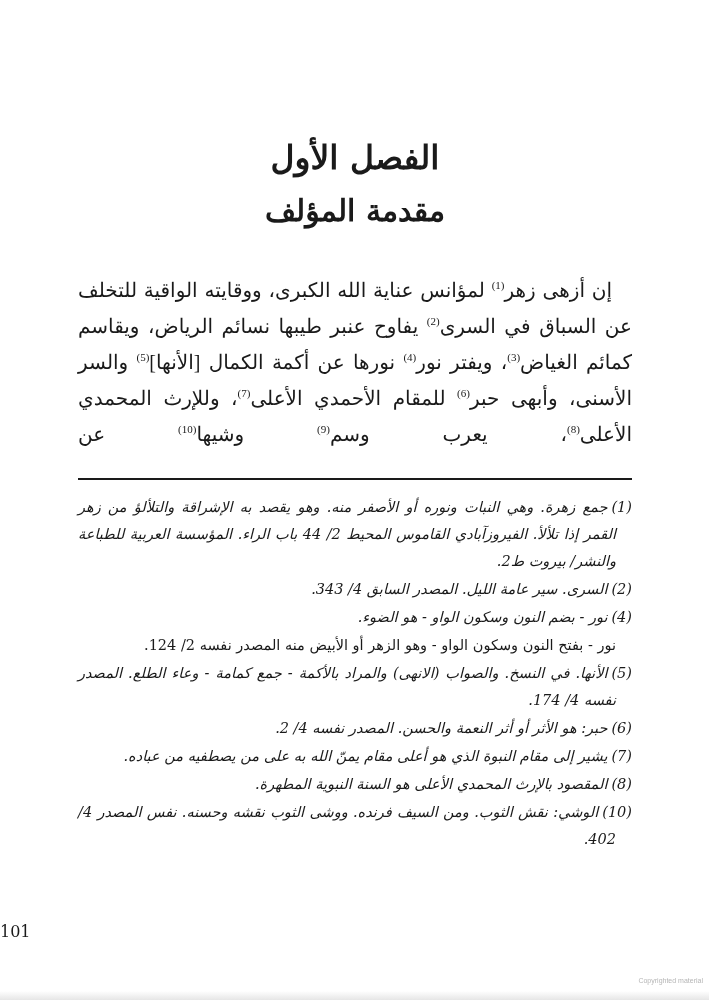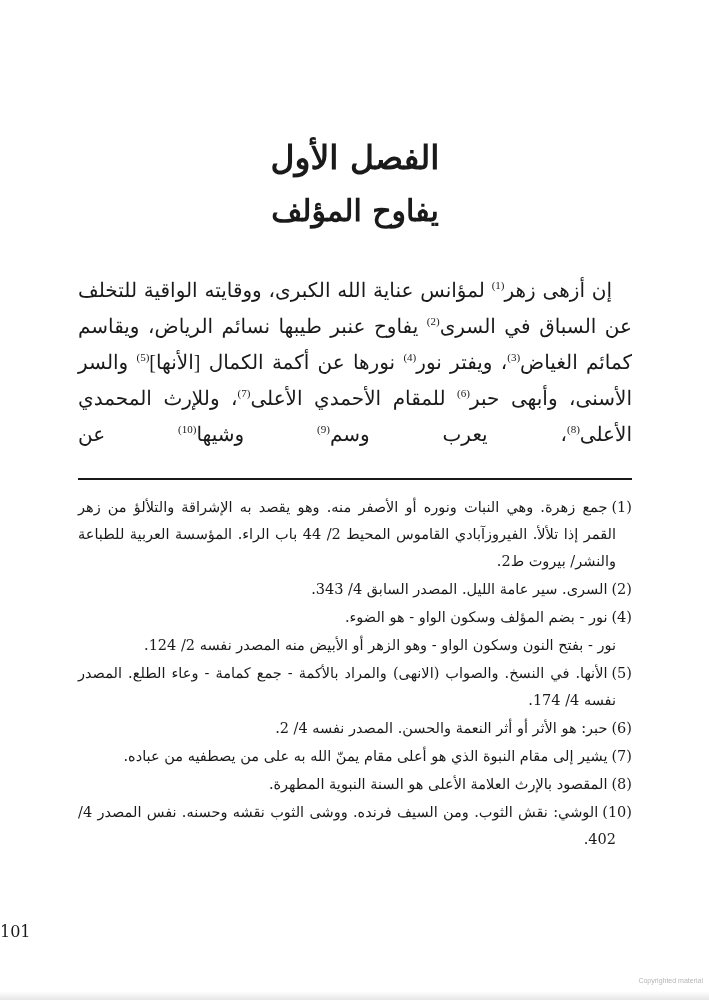--- a/index.html
+++ b/index.html
@@ -53,20 +53,21 @@
   }
   .footnotes {
     font-size: 14.5px;
     line-height: 27px;
     text-align: justify;
   }
   .footnote {
     padding-right: 16px;
     text-indent: -16px;
     margin: 0 0 1px 0;
+    font-style: italic;
   }
   .fn-marker {
     unicode-bidi: isolate;
     margin-left: 4px;
   }
   .fn-cont {
     padding-right: 16px;
     text-indent: 0;
     margin: 0 0 1px 0;
   }
@@ -94,43 +95,43 @@
     background: linear-gradient(#ffffff, #e6e6e6);
   }
 </style>
 </head>
 <body>
 
 <div class="page">
   <div class="content">
 
     <h1 class="title">الفصل الأول</h1>
-    <h2 class="subtitle">يفاوح المؤلف</h2>
+    <h2 class="subtitle">مقدمة المؤلف</h2>
 
     <p class="body-para"><span>إن أزهى زهر</span><span class="fn-ref" dir="ltr">(1)</span><span> لمؤانس عناية الله الكبرى، ووقايته الواقية للتخلف عن السباق في السرى</span><span class="fn-ref" dir="ltr">(2)</span><span> يفاوح عنبر طيبها نسائم الرياض، ويقاسم كمائم الغياض</span><span class="fn-ref" dir="ltr">(3)</span><span>، ويفتر نور</span><span class="fn-ref" dir="ltr">(4)</span><span> نورها عن أكمة الكمال [الأنها]</span><span class="fn-ref" dir="ltr">(5)</span><span> والسر الأسنى، وأبهى حبر</span><span class="fn-ref" dir="ltr">(6)</span><span> للمقام الأحمدي الأعلى</span><span class="fn-ref" dir="ltr">(7)</span><span>، وللإرث المحمدي الأعلى</span><span class="fn-ref" dir="ltr">(8)</span><span>، يعرب وسم</span><span class="fn-ref" dir="ltr">(9)</span><span> وشيها</span><span class="fn-ref" dir="ltr">(10)</span><span> عن</span></p>
 
     <hr class="fn-sep">
 
     <div class="footnotes">
 
       <div class="footnote"><span class="fn-marker" dir="ltr">(1)</span><span>جمع زهرة. وهي النبات ونوره أو الأصفر منه. وهو يقصد به الإشراقة والتلألؤ من زهر القمر إذا تلألأ. الفيروزآبادي القاموس المحيط 2/ 44 باب الراء. المؤسسة العربية للطباعة والنشر/ بيروت ط2.</span></div>
 
       <div class="footnote"><span class="fn-marker" dir="ltr">(2)</span><span>السرى. سير عامة الليل. المصدر السابق 4/ 343.</span></div>
 
 
-      <div class="footnote"><span class="fn-marker" dir="ltr">(4)</span><span>نور - بضم المؤلف وسكون الواو - هو الضوء.</span></div>
+      <div class="footnote"><span class="fn-marker" dir="ltr">(4)</span><span>نور - بضم النون وسكون الواو - هو الضوء.</span></div>
       <div class="fn-cont"><span>نور - بفتح النون وسكون الواو - وهو الزهر أو الأبيض منه المصدر نفسه 2/ 124.</span></div>
 
       <div class="footnote"><span class="fn-marker" dir="ltr">(5)</span><span>الأنها. في النسخ. والصواب (الانهى) والمراد بالأكمة - جمع كمامة - وعاء الطلع. المصدر نفسه 4/ 174.</span></div>
 
       <div class="footnote"><span class="fn-marker" dir="ltr">(6)</span><span>حبر: هو الأثر أو أثر النعمة والحسن. المصدر نفسه 4/ 2.</span></div>
 
       <div class="footnote"><span class="fn-marker" dir="ltr">(7)</span><span>يشير إلى مقام النبوة الذي هو أعلى مقام يمنّ الله به على من يصطفيه من عباده.</span></div>
 
-      <div class="footnote"><span class="fn-marker" dir="ltr">(8)</span><span>المقصود بالإرث العلامة الأعلى هو السنة النبوية المطهرة.</span></div>
+      <div class="footnote"><span class="fn-marker" dir="ltr">(8)</span><span>المقصود بالإرث المحمدي الأعلى هو السنة النبوية المطهرة.</span></div>
 
 
       <div class="footnote"><span class="fn-marker" dir="ltr">(10)</span><span>الوشي: نقش الثوب. ومن السيف فرنده. ووشى الثوب نقشه وحسنه. نفس المصدر 4/ 402.</span></div>
 
     </div>
   </div>
 
   <div class="page-number">101</div>
   <div class="copyright">Copyrighted material</div>
   <div class="scan-edge"></div>

